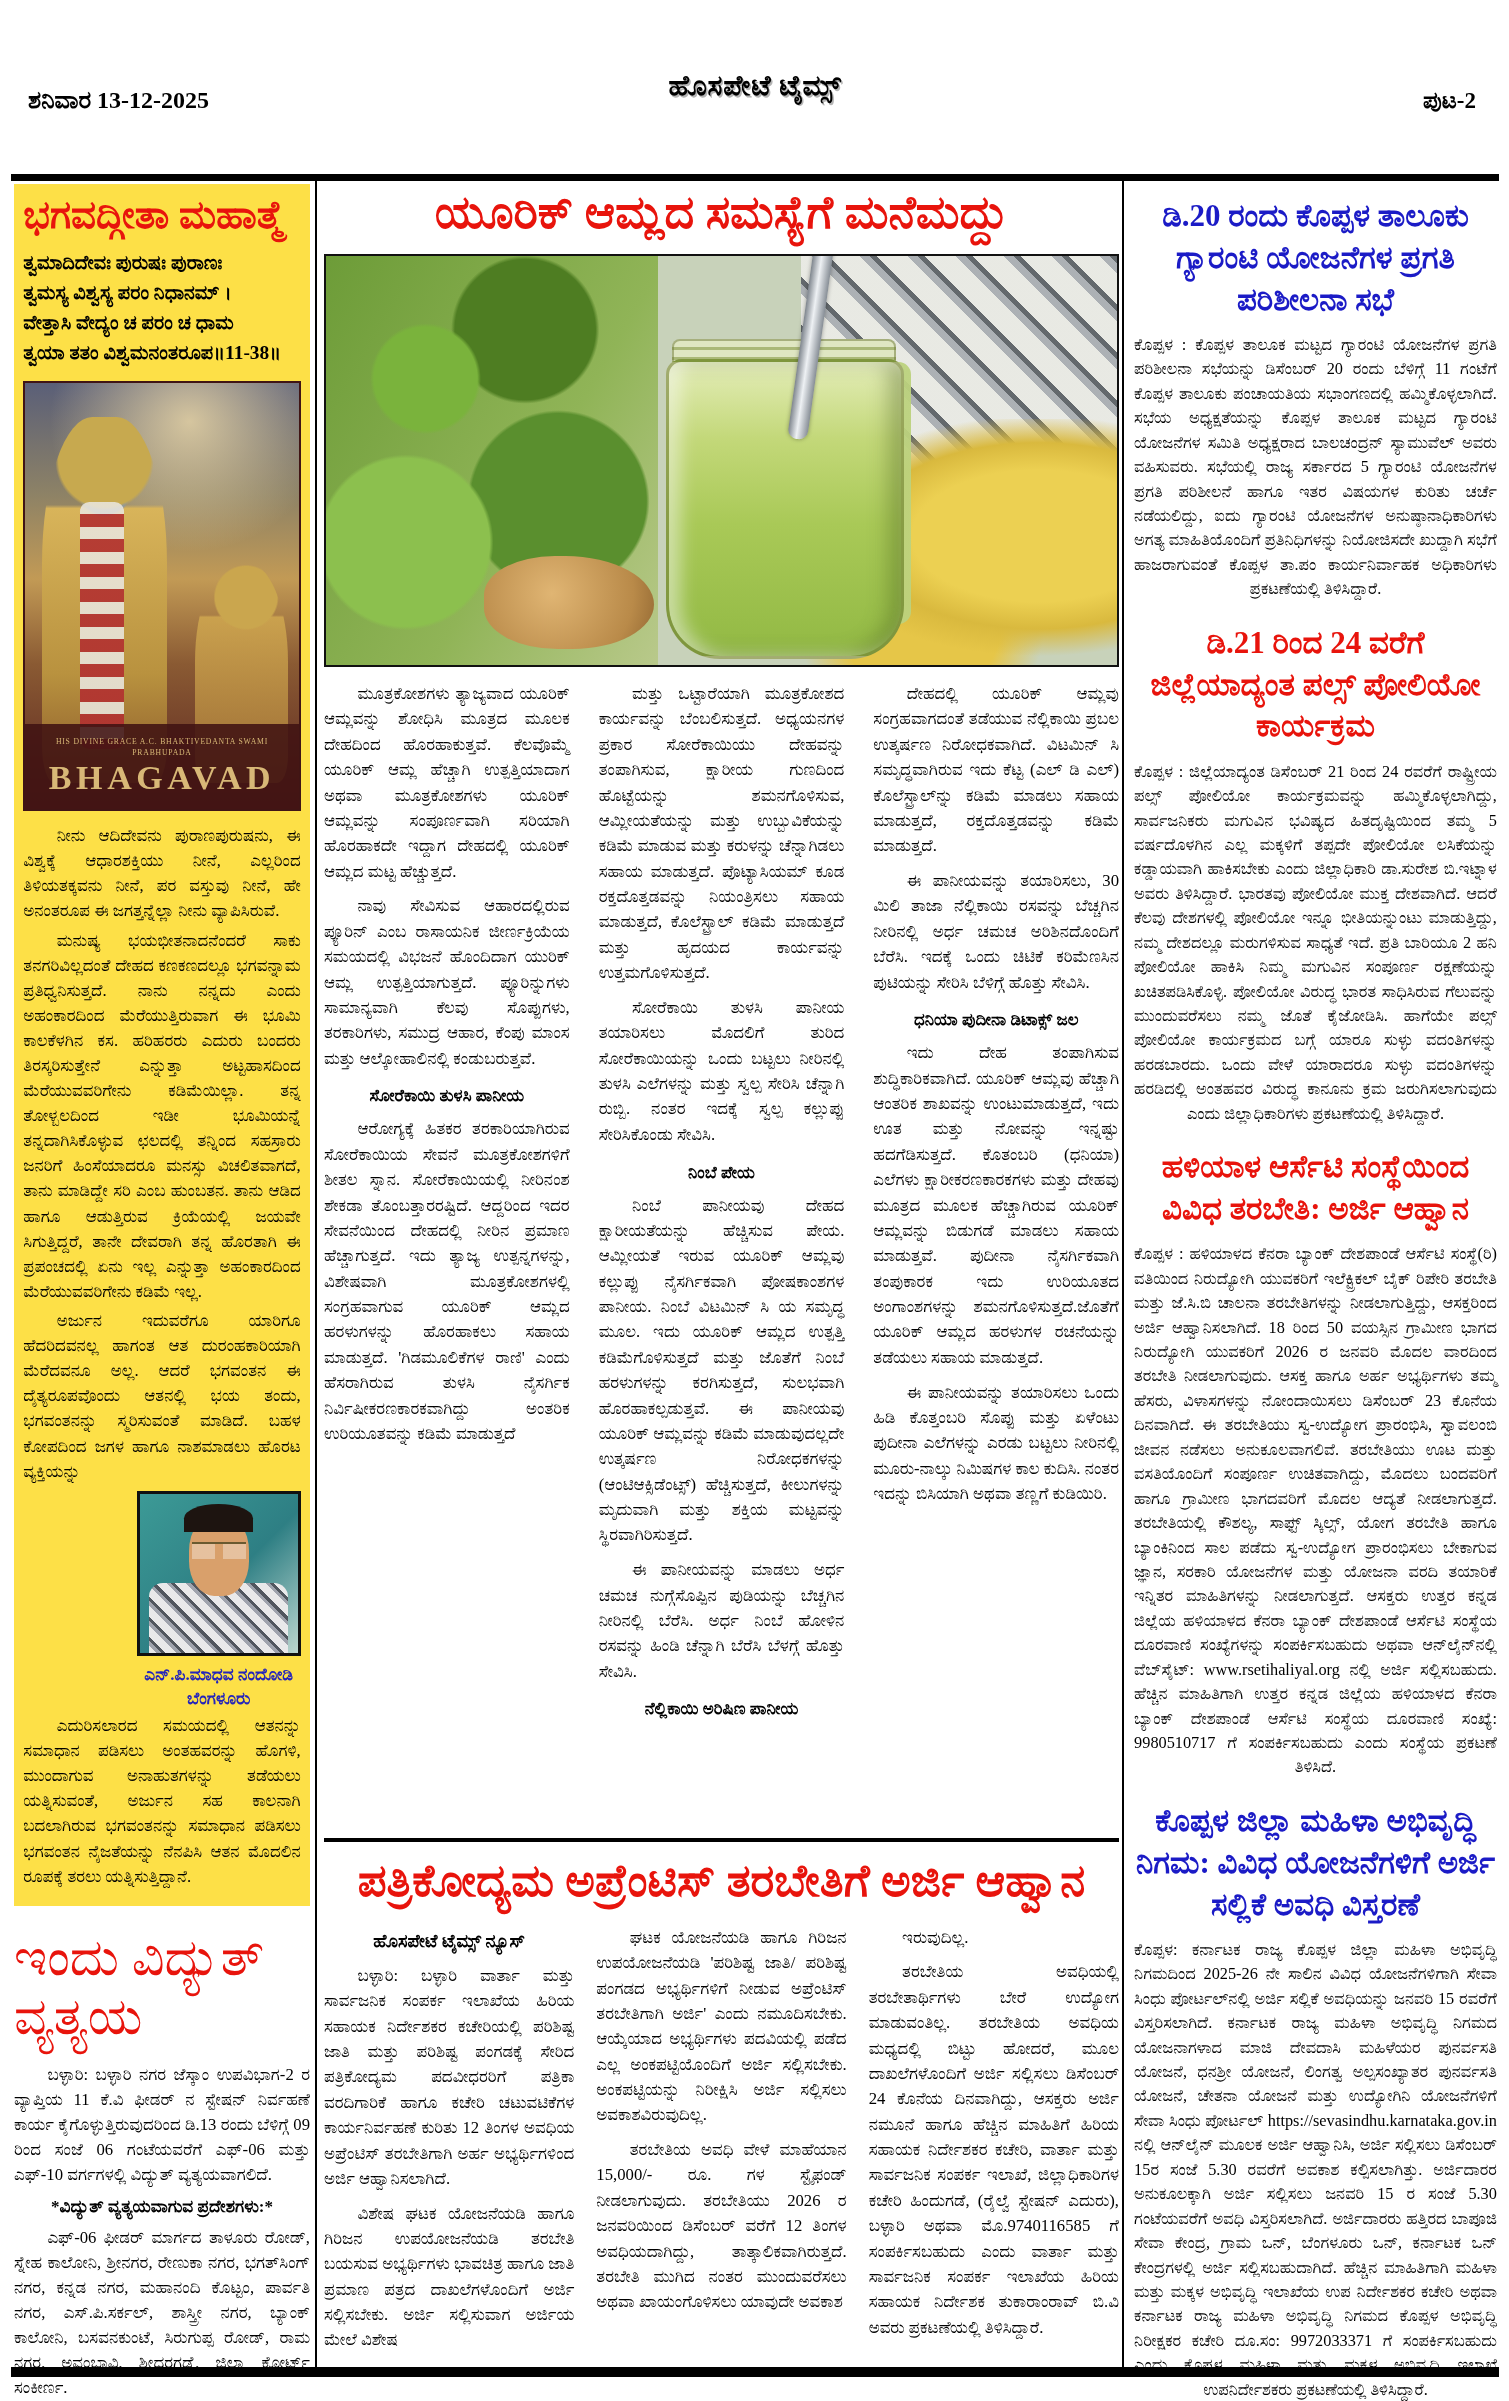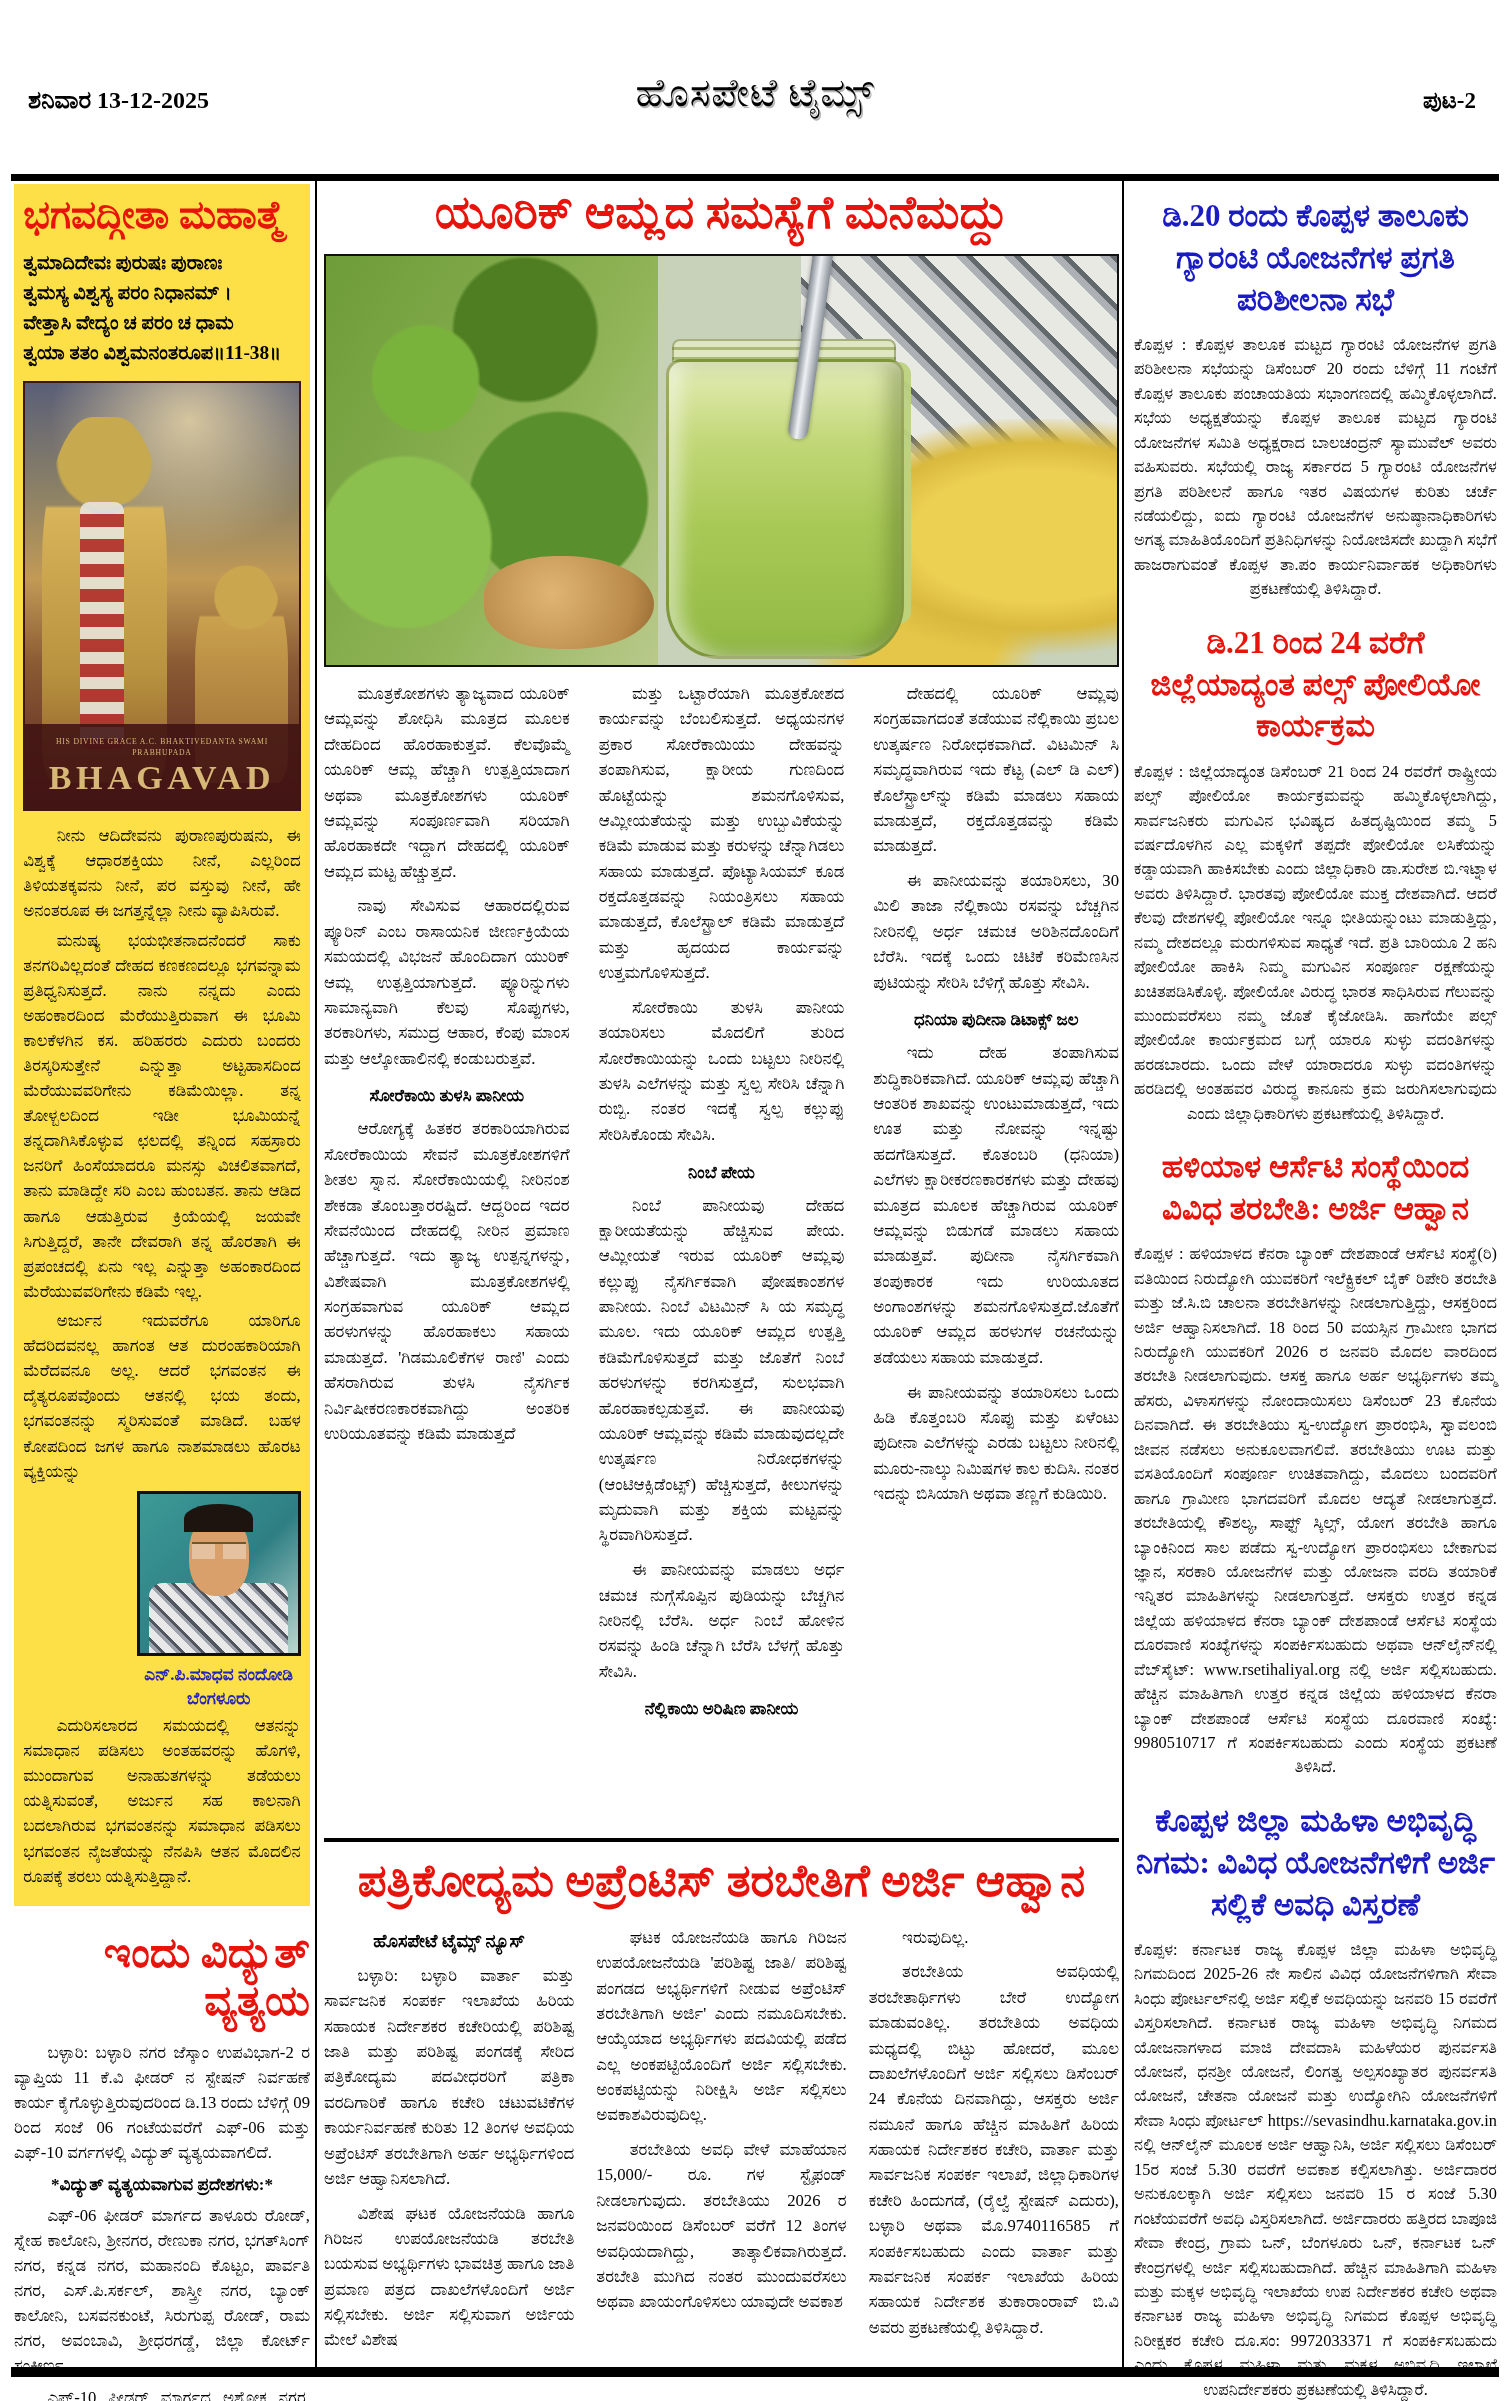--- a/index.html
+++ b/index.html
@@ -3,21 +3,21 @@
 <meta charset="utf-8">
 <style>
   html,body{margin:0;padding:0;}
   body{
     width:1510px;height:2401px;position:relative;overflow:hidden;
     background:#ffffff;color:#000;
     font-family:"Liberation Serif","DejaVu Serif",serif;
   }
   
   .header-date{position:absolute;left:28px;top:87px;font-size:24px;font-weight:bold;}
-  .masthead{position:absolute;left:0;right:0;top:70px;text-align:center;font-size:39px;font-weight:normal;
+  .masthead{position:absolute;left:0;right:0;top:70px;text-align:center;font-size:28px;font-weight:bold;
             letter-spacing:0.8px;text-shadow:1.5px 1.5px 0 #b5b5b5;}
   .page-label{position:absolute;right:34px;top:88px;font-size:23px;font-weight:bold;}
   .header-rule{position:absolute;left:11px;right:11px;top:174px;height:7px;background:#000;}
   .vrule{position:absolute;top:181px;height:2186px;width:1.5px;background:#000;}
   .bottom-rule{position:absolute;left:11px;right:11px;top:2367px;height:10px;background:#000;}
 
   
   .col-left{position:absolute;left:14px;top:184px;width:296px;}
   .gita-box{background:#fde047;padding:9.3px 9.3px 12.4px;}
   .gita-title{color:#e8140c;font-size:39px;font-weight:bold;line-height:1.05;margin:1.5px 0 12.4px;}
@@ -47,21 +47,21 @@
   .author-photo{height:159px;border:3.1px solid #111;position:relative;overflow:hidden;background:
     linear-gradient(135deg,#3c9a96 0%,#2e7f84 55%,#bcd6cf 100%);}
   .a-shirt{position:absolute;left:6%;bottom:-3.1px;width:88%;height:46%;
     background:repeating-linear-gradient(45deg,#e9e9ea 0 7.7px,#9fa3ad 7.7px 11px,#51565e 11px 14px);border-radius:14px 14px 0 0;}
   .a-face{position:absolute;left:31%;top:12%;width:38%;height:52%;background:#d9a06b;border-radius:46% 46% 42% 42%;}
   .a-hair{position:absolute;left:28%;top:6%;width:44%;height:18%;background:#1d1410;border-radius:50% 50% 0 0;}
   .a-glasses{position:absolute;left:33%;top:30%;width:34%;height:11%;
     border-top:2.3px solid #6a5a30;box-sizing:border-box;
     background:linear-gradient(90deg,rgba(255,255,255,.35) 0 42%,rgba(0,0,0,0) 42% 58%,rgba(255,255,255,.35) 58% 100%);}
   .author-caption{color:#2424bb;font-weight:bold;text-align:center;font-size:17px;line-height:1.45;margin-top:6.2px;}
-  .power-title{color:#e8140c;font-size:42px;font-weight:bold;text-align:right;margin:23px 0 15.5px;}
+  .power-title{color:#e8140c;font-size:51px;font-weight:normal;text-align:left;margin:23px 0 15.5px;}
   .left-body{font-size:16.7px;line-height:1.5;text-align:justify;}
   .left-body .p{margin:0 0 6.2px;text-indent:2em;}
   .subhead-center{font-weight:bold;text-align:center;font-size:17px;margin:3.1px 0 6.2px;}
   .byline{font-weight:bold;text-align:center;font-size:18px;margin:3.1px 0 7.7px;}
 
   
   .col-mid{position:absolute;left:324px;top:183px;width:795px;}
   .uric-title{color:#e8140c;font-size:46px;font-weight:bold;text-align:center;margin:3.1px 0 14px;}
   .smoothie{height:409px;border:2.3px solid #111;position:relative;overflow:hidden;background:#c8d2ba;}
   .sm-greens{position:absolute;left:0;top:0;width:42%;height:100%;

